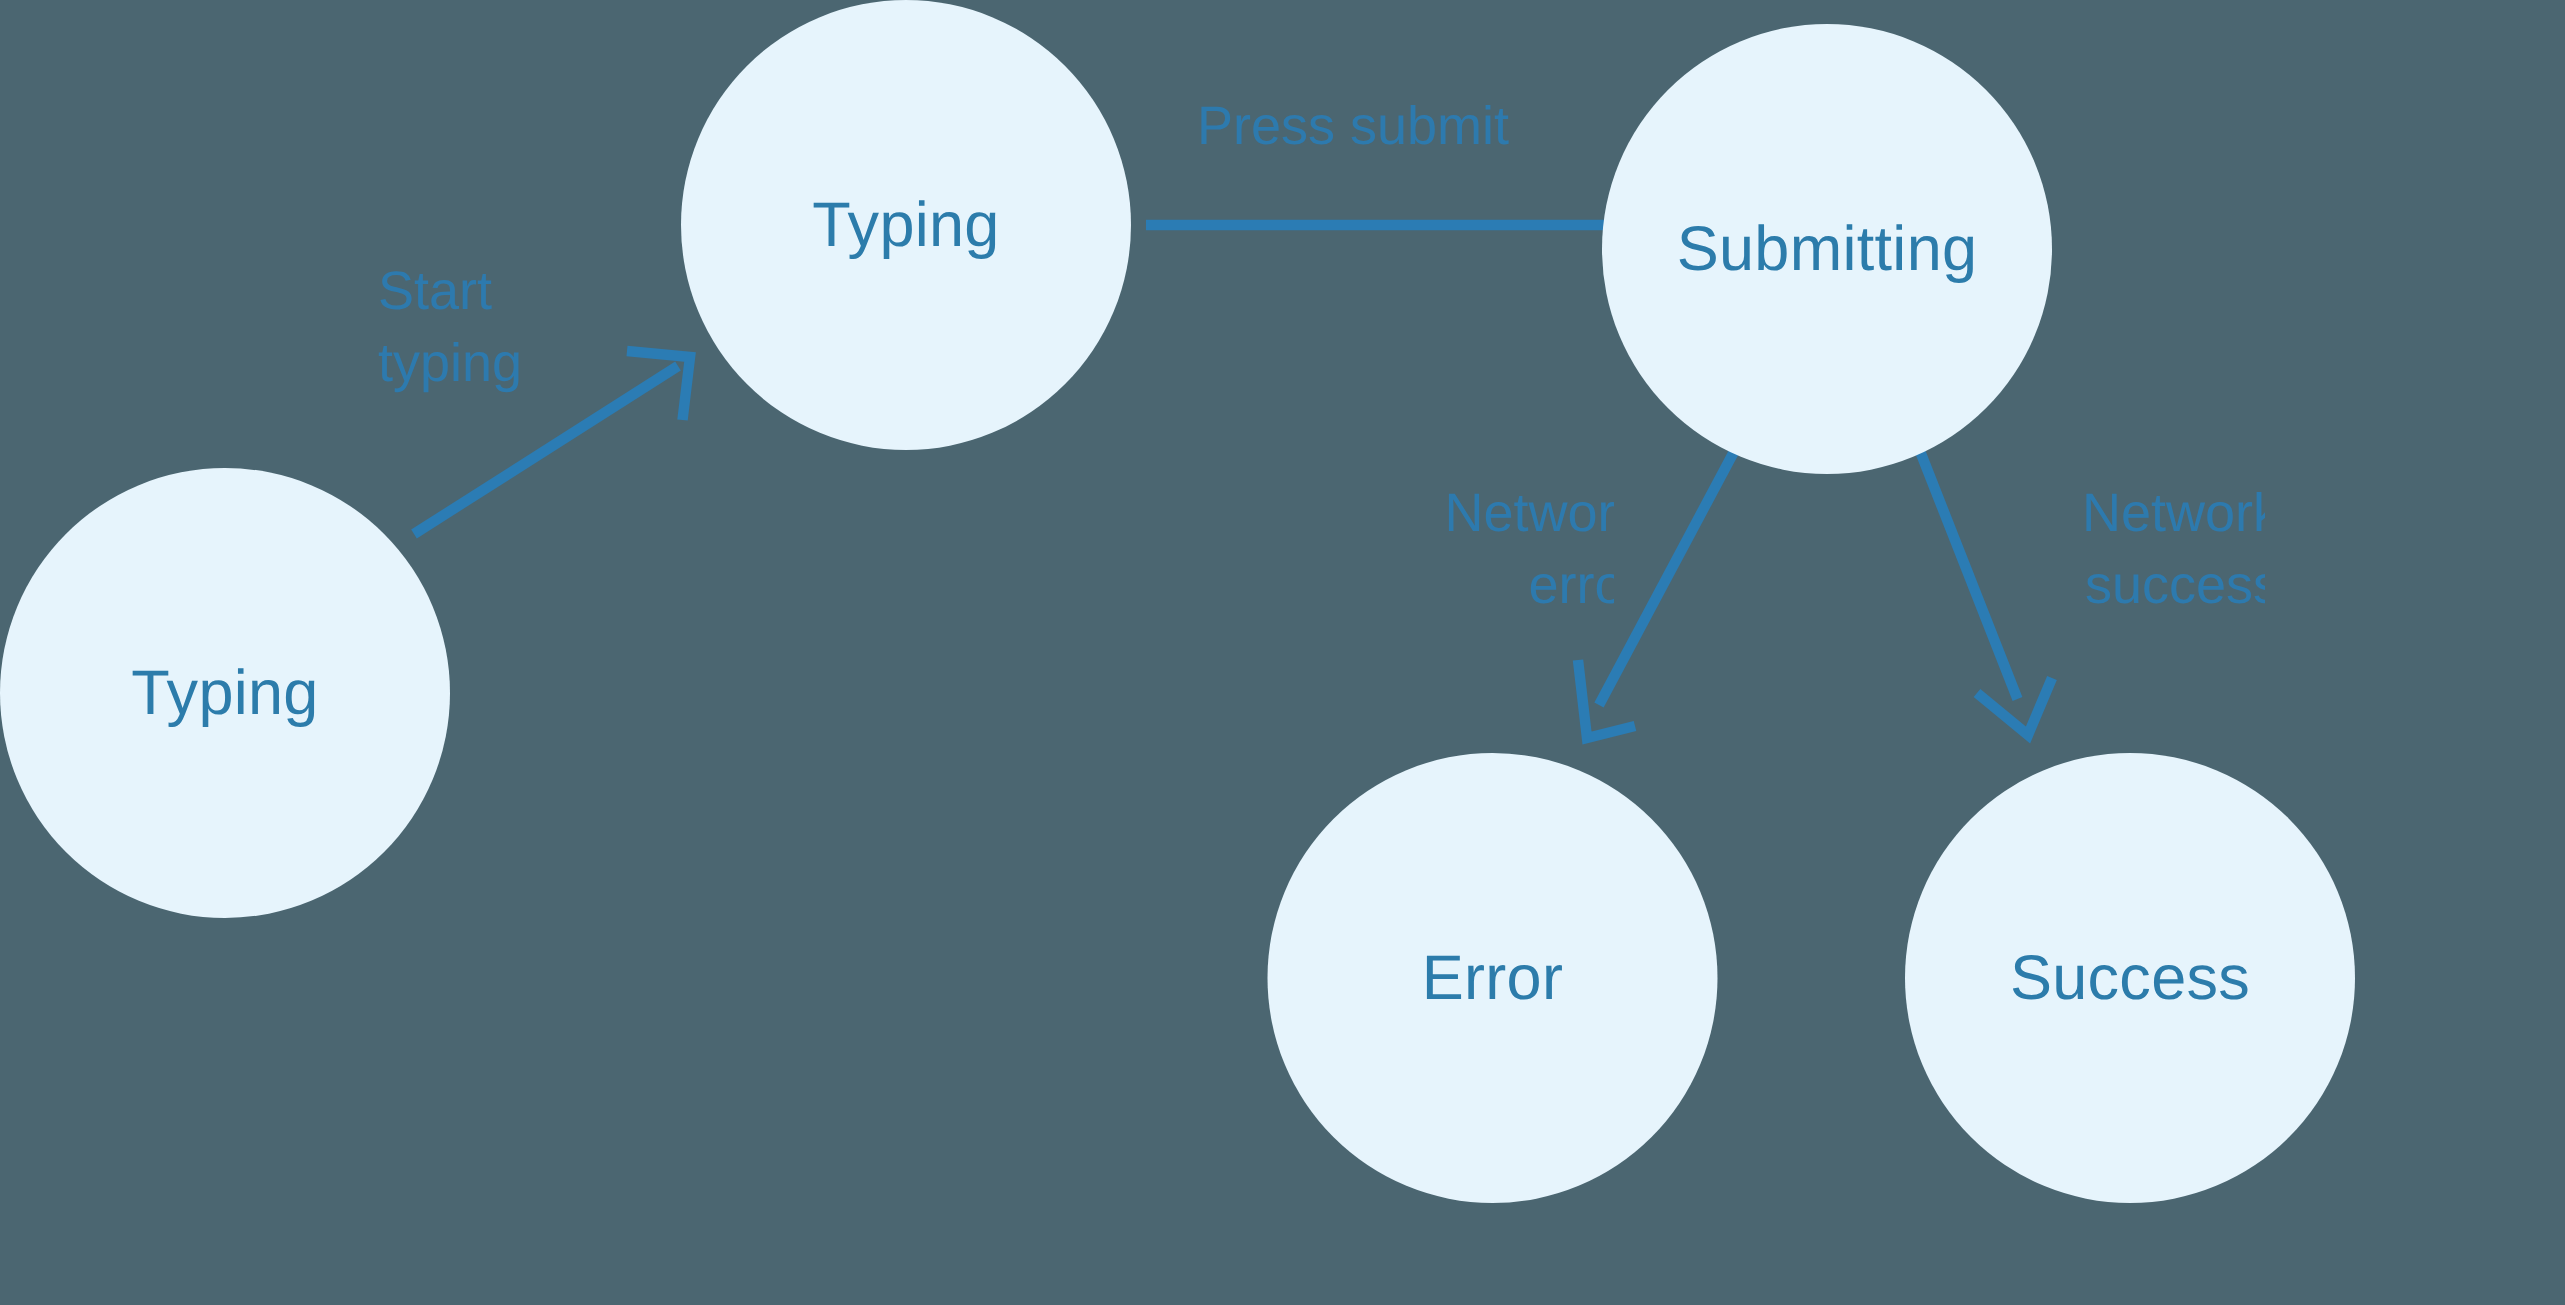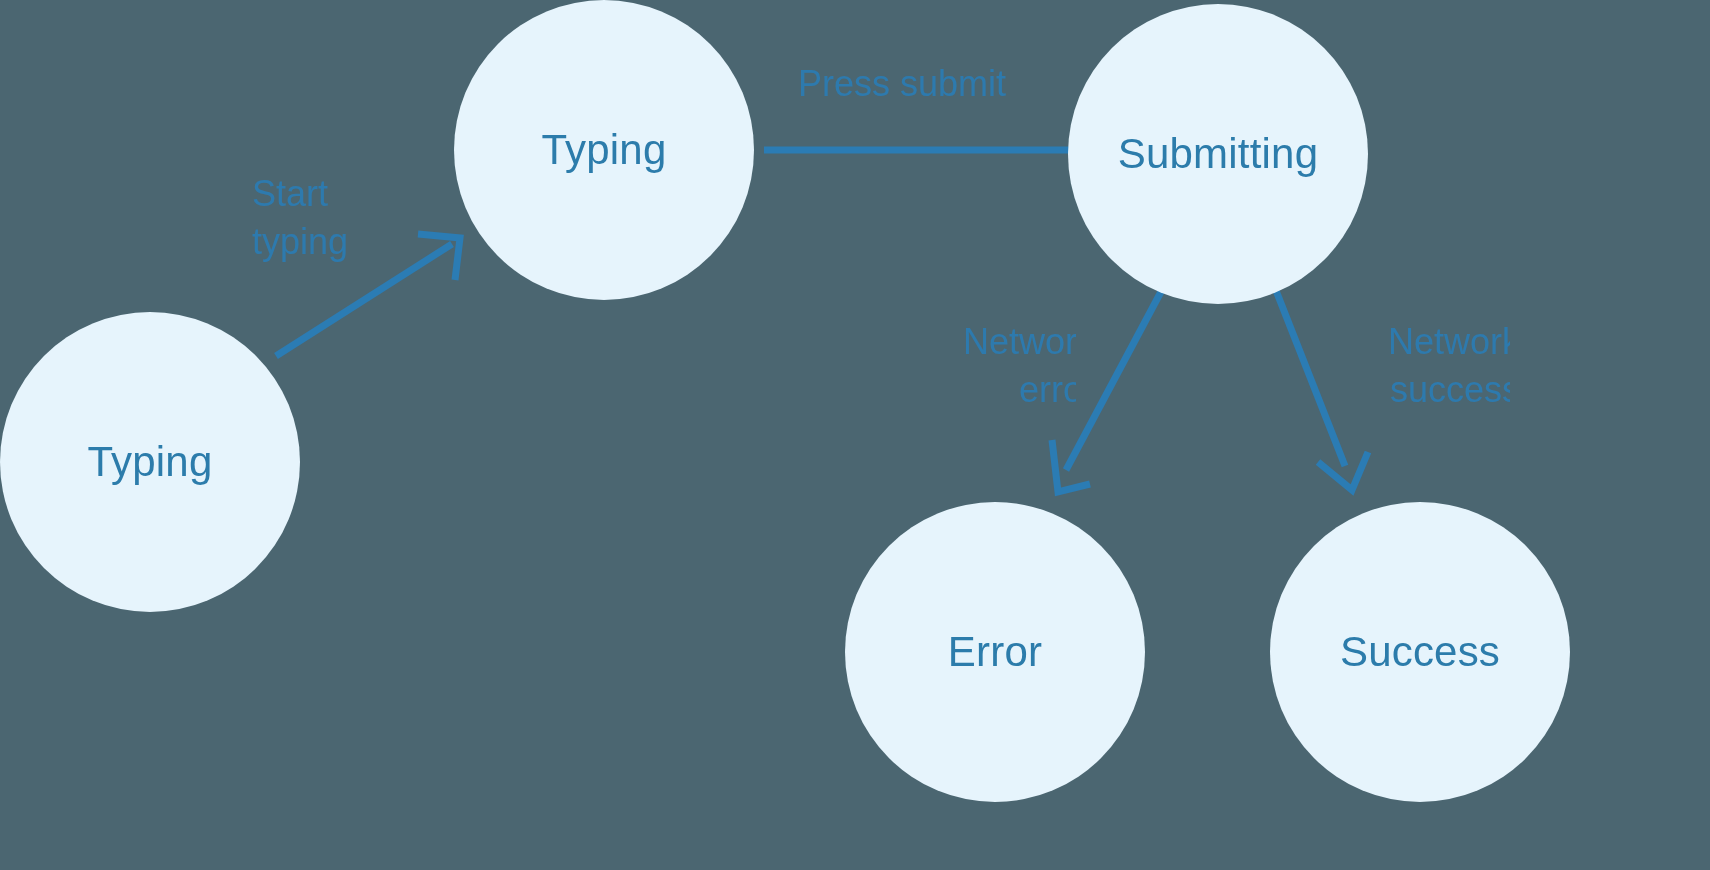--- a/index.html
+++ b/index.html
@@ -87,21 +87,21 @@
   </svg>
 
   <div class="node-circle" style="left:0px; top:312px; width:300px; height:300px;">
     <span class="node-label">Typing</span>
   </div>
 
   <div class="node-circle" style="left:454px; top:0px; width:300px; height:300px;">
     <span class="node-label">Typing</span>
   </div>
 
-  <div class="node-circle" style="left:1068px; top:4px; width:300px; height:300px;">
+  <div class="node-circle" style="left:1068px; top:16px; width:300px; height:300px;">
     <span class="node-label">Submitting</span>
   </div>
 
   <div class="node-circle" style="left:845px; top:502px; width:300px; height:300px;">
     <span class="node-label">Error</span>
   </div>
 
   <div class="node-circle" style="left:1270px; top:502px; width:300px; height:300px;">
     <span class="node-label">Success</span>
   </div>

